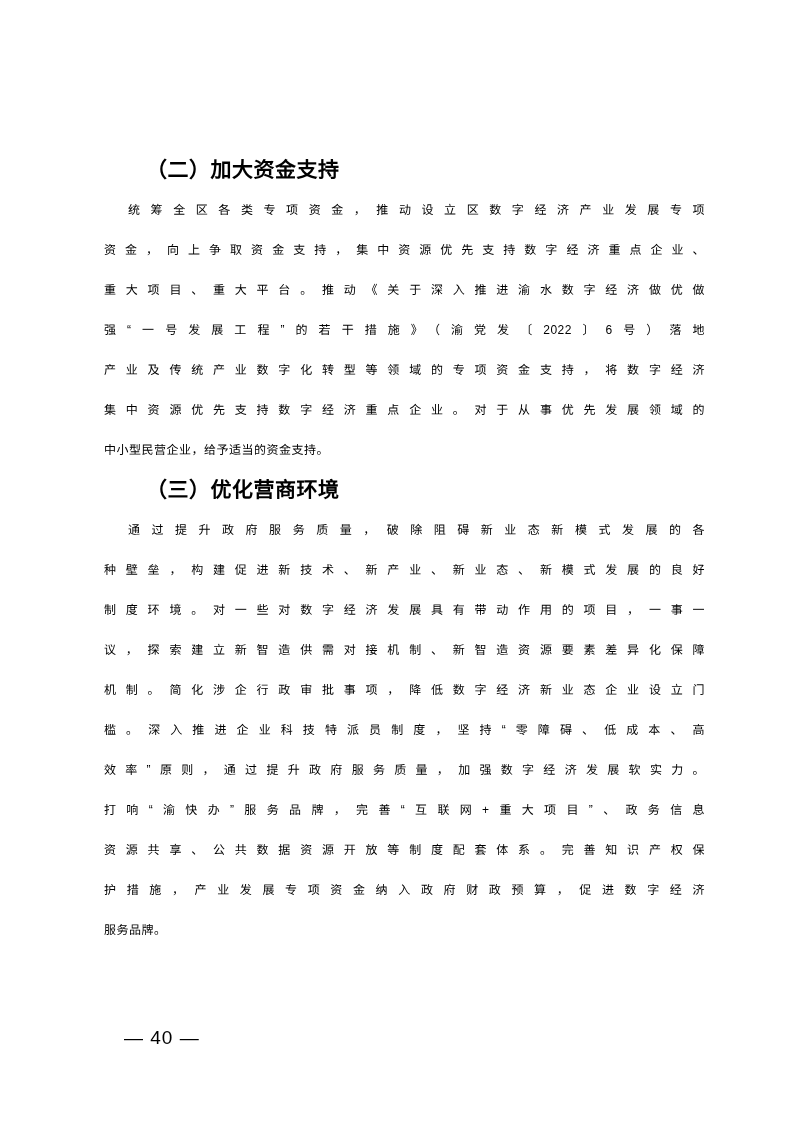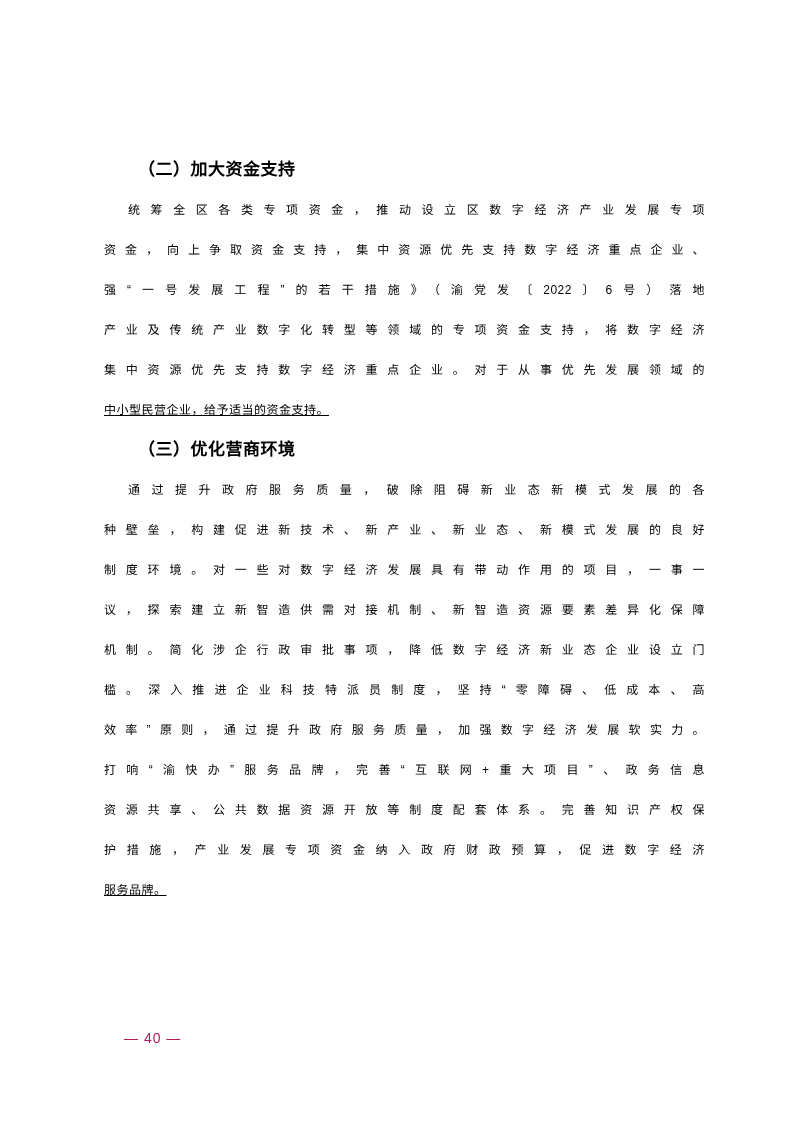--- a/index.html
+++ b/index.html
@@ -31,47 +31,47 @@
     text-align-last: justify;
     text-justify: inter-character;
     letter-spacing: 0.5px;
     white-space: normal;
   }
   .line.indent {
     text-indent: 2em;
   }
   .line.last {
     text-align-last: left;
-    text-decoration: underline;
   }
   .line.heading {
     font-weight: bold;
-    font-size: 17px;
+    font-size: 21px;
     text-align-last: left;
   }
   .page-number {
     position: absolute;
     left: 124px;
     top: 1027px;
-    font-size: 14px;
+    font-size: 19px;
     line-height: 22px;
     letter-spacing: 1px;
-    color: #be185d;
+    color: #000000;
   }
 </style>
 </head>
 <body>
 
 <div class="page">
   <div class="content">
 
     <div class="line heading indent">（二）加大资金支持</div>
 
     <div class="line indent">统筹全区各类专项资金，推动设立区数字经济产业发展专项</div>
     <div class="line">资金，向上争取资金支持，集中资源优先支持数字经济重点企业、</div>
+    <div class="line">重大项目、重大平台。推动《关于深入推进渝水数字经济做优做</div>
     <div class="line">强“一号发展工程”的若干措施》（渝党发〔2022〕6号）落地</div>
     <div class="line">产业及传统产业数字化转型等领域的专项资金支持，将数字经济</div>
     <div class="line">集中资源优先支持数字经济重点企业。对于从事优先发展领域的</div>
     <div class="line last">中小型民营企业，给予适当的资金支持。</div>
 
     <div class="line heading indent">（三）优化营商环境</div>
 
     <div class="line indent">通过提升政府服务质量，破除阻碍新业态新模式发展的各</div>
     <div class="line">种壁垒，构建促进新技术、新产业、新业态、新模式发展的良好</div>
     <div class="line">制度环境。对一些对数字经济发展具有带动作用的项目，一事一</div>

